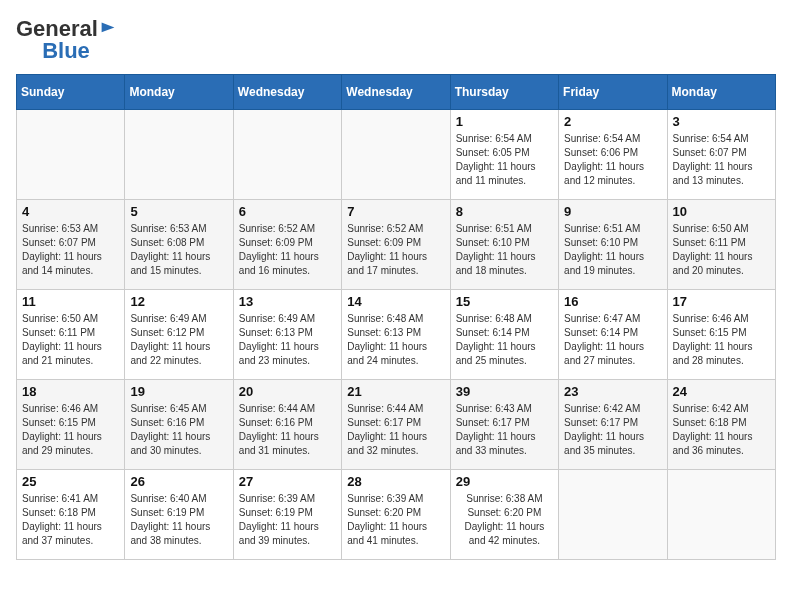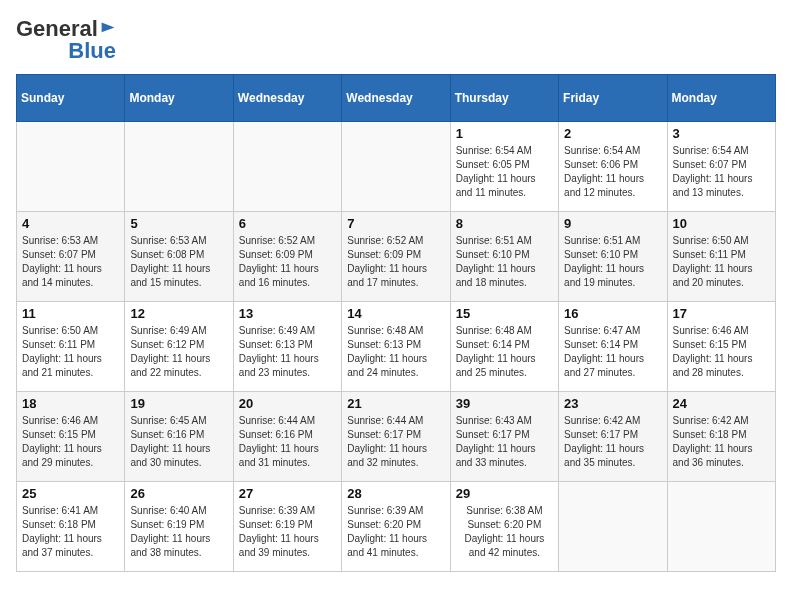--- a/index.html
+++ b/index.html
@@ -12,21 +12,21 @@
     }
     .header-area {
       display: flex;
       justify-content: space-between;
       align-items: flex-start;
       margin-bottom: 10px;
     }
     .logo {
       display: flex;
       flex-direction: column;
-      align-items: flex-end;
+      align-items: center;
     }
     .logo-text {
       display: flex;
       align-items: center;
       font-size: 22px;
       font-weight: bold;
       color: #1a1a1a;
     }
     .logo-general { color: #333; }
     .logo-blue { color: #2a6db5; }
@@ -52,21 +52,21 @@
     table {
       width: 100%;
       border-collapse: collapse;
       table-layout: fixed;
     }
     thead th {
       background: #2a6db5;
       color: #fff;
       font-size: 12px;
       font-weight: bold;
-      padding: 16px 4px;
+      padding: 10px 4px;
       text-align: left;
       border: 1px solid #1a5a9a;
     }
     tbody td {
       border: 1px solid #ccc;
       vertical-align: top;
       padding: 4px 5px;
       height: 90px;
       font-size: 10px;
       color: #333;

